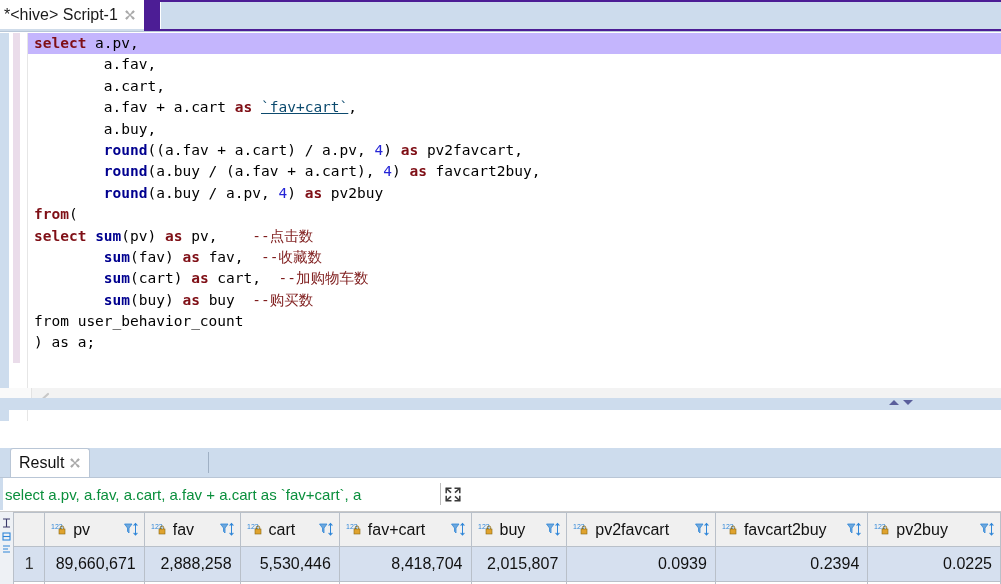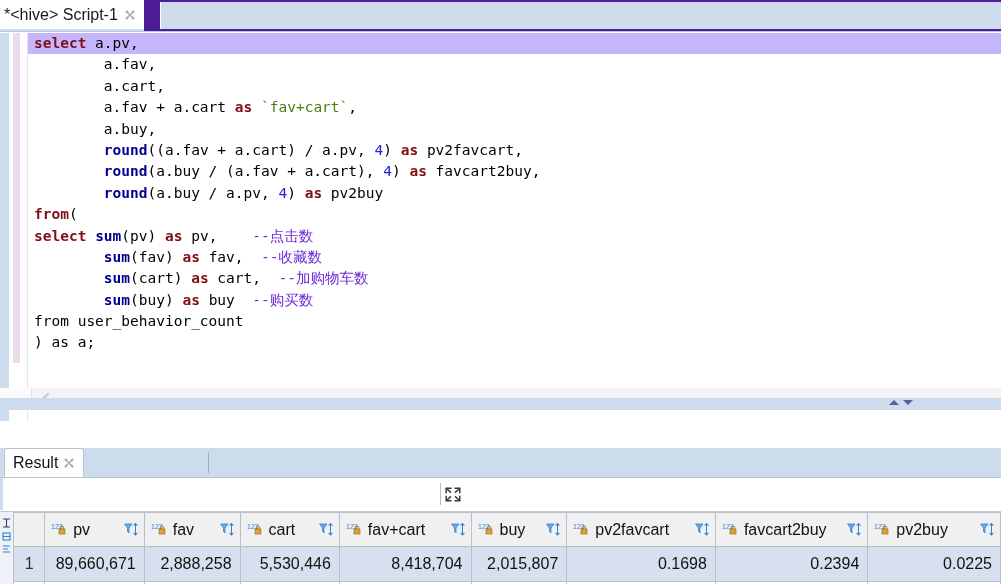--- a/index.html
+++ b/index.html
@@ -40,40 +40,40 @@
     position:absolute;left:28px;top:0;width:973px;height:388px;
     font-family:"DejaVu Sans Mono","Liberation Mono",monospace;
     font-size:14.5px;line-height:21.4px;
     white-space:pre;
   }
   .ln{height:21.4px;padding-left:6px;box-sizing:border-box;}
   .ln.cur{background:#c4b5fd;}
   .kw{color:#7f0f16;font-weight:bold;}
   .fn{color:#00008f;font-weight:bold;}
   .num{color:#2424d6;}
-  .str{color:#4d7c0f;}
-  .cmt{color:#6d28d9;}
+  .str{color:#0c4a6e;text-decoration:underline;}
+  .cmt{color:#7f1d1d;}
   .pl{color:#000000;}
 
   
   .ed-bottom{position:absolute;left:0;top:388px;width:1001px;height:22px;background:#f3f3f3;}
   .ed-bottom .leftbox{position:absolute;left:0;top:0;width:31px;height:22px;background:#fafafa;border-right:1px solid #e3e3e3;}
   .ed-chevron{position:absolute;left:38px;top:3px;width:14px;height:16px;color:#c8c8c8;}
   .ed-markers{position:absolute;left:0;top:10px;width:1001px;height:12px;background:#cddced;}
   .mk{position:absolute;width:0;height:0;}
   .mk.up{left:889px;top:2px;border-left:5px solid transparent;border-right:5px solid transparent;border-bottom:5px solid #5a5f9c;}
   .mk.dn{left:903px;top:2px;border-left:5px solid transparent;border-right:5px solid transparent;border-top:5px solid #5a5f9c;}
 
   
   .restabs{position:absolute;left:0;top:448px;width:1001px;height:30px;background:#cddced;}
   .rtab{
     position:absolute;top:0;height:29px;box-sizing:border-box;
     display:flex;align-items:center;gap:5px;padding:0 8px;
   }
-  .rtab.active{left:4px;background:#ffffff;border:1px solid #b9c6d6;border-bottom:none;border-top-left-radius:3px;border-top-right-radius:3px;text-align:center;}
+  .rtab.active{left:10px;background:#ffffff;border:1px solid #b9c6d6;border-bottom:none;border-top-left-radius:3px;border-top-right-radius:3px;text-align:center;}
   .rtab.inactive{left:86px;background:transparent;}
   .rtab-label{font-size:16px;color:#111;white-space:nowrap;}
   .rtab-close{width:12px;height:12px;opacity:.55;flex:none;}
   .rtab-sep{position:absolute;left:208px;top:4px;width:1px;height:21px;background:#9fb0c4;}
   .restabs-base{position:absolute;left:0;top:477px;width:1001px;height:1px;background:#b9c6d6;}
 
   
   .filterbar{position:absolute;left:0;top:478px;width:1001px;height:33px;background:#ffffff;border-bottom:1px solid #c9c9c9;}
   .fb-accent{position:absolute;left:0;top:0;width:3px;height:32px;background:#cddced;}
   .fb-query{
@@ -168,20 +168,21 @@
           <path d="M2 2 L4 4 M8 8 L10 10 M10 2 L8 4 M4 8 L2 10" stroke="#666" stroke-width="2.2" fill="none"></path>
         </svg>
       </span>
     </div>
     <div class="rtab-sep"></div>
   </div>
   <div class="restabs-base"></div>
 
   <div class="filterbar">
     <div class="fb-accent"></div>
+    <div class="fb-query">select a.pv, a.fav, a.cart, a.fav + a.cart as `fav+cart`, a</div>
     <div class="fb-divider"></div>
     <div class="fb-expand">
       <svg viewBox="0 0 18 17" width="18" height="17" aria-hidden="true">
         <path d="M7.5 2.2 L2.2 2.2 L2.2 7.2" stroke="#3a3a3a" stroke-width="1.5" fill="none"></path>
         <path d="M2.2 2.2 L7 6.6" stroke="#3a3a3a" stroke-width="1.5" fill="none"></path>
         <path d="M10.5 2.2 L15.8 2.2 L15.8 7.2" stroke="#3a3a3a" stroke-width="1.5" fill="none"></path>
         <path d="M15.8 2.2 L11 6.6" stroke="#3a3a3a" stroke-width="1.5" fill="none"></path>
         <path d="M7.5 14.8 L2.2 14.8 L2.2 9.8" stroke="#3a3a3a" stroke-width="1.5" fill="none"></path>
         <path d="M2.2 14.8 L7 10.4" stroke="#3a3a3a" stroke-width="1.5" fill="none"></path>
         <path d="M10.5 14.8 L15.8 14.8 L15.8 9.8" stroke="#3a3a3a" stroke-width="1.5" fill="none"></path>
@@ -351,21 +352,21 @@
             <td style="width: 101px;">
               <span class="cellv" style="text-align: right;">5,530,446</span>
             </td>
             <td style="width: 135px; margin-left: 36px;">
               <span class="cellv" style="text-align: right;">8,418,704</span>
             </td>
             <td style="width: 97px;">
               <span class="cellv" style="text-align: right;">2,015,807</span>
             </td>
             <td style="width: 152px;">
-              <span class="cellv" style="text-align: right;">0.1698</span>
+              <span class="cellv" style="text-align: right;">0.0939</span>
             </td>
             <td style="width: 155px;">
               <span class="cellv" style="text-align: right;">0.2394</span>
             </td>
             <td style="width: 137px;">
               <span class="cellv" style="text-align: right;">0.0225</span>
             </td>
           </tr>
           <tr class="filler">
             <td class="rownum" style="height: 10px; background: rgb(255, 255, 255);"></td>

